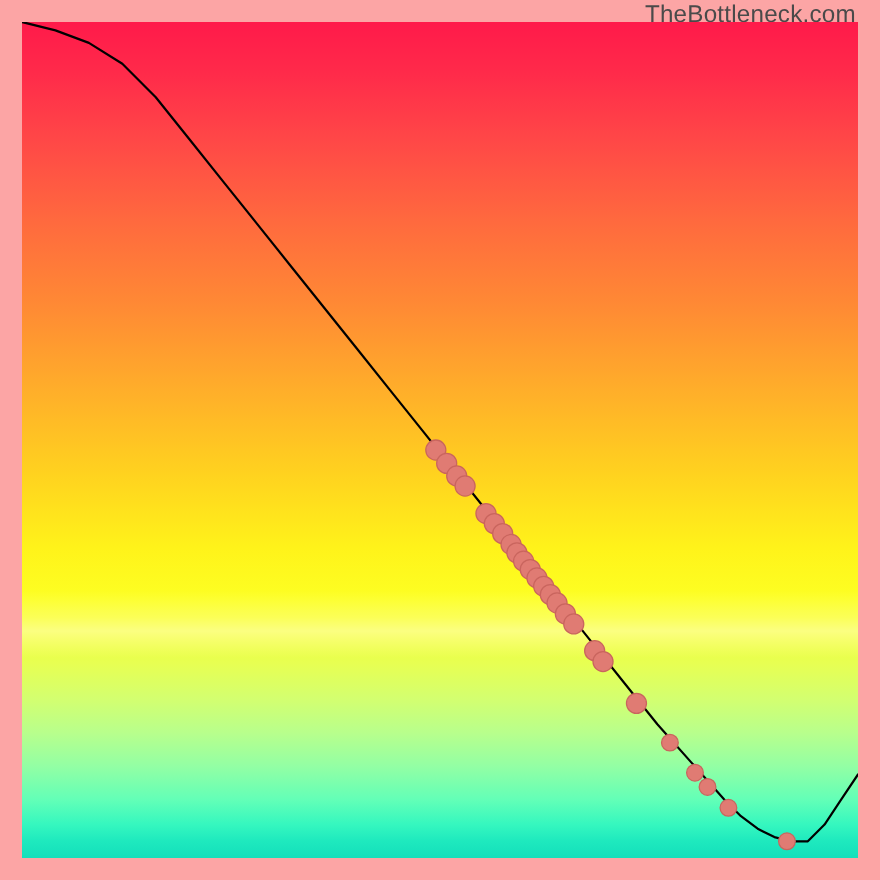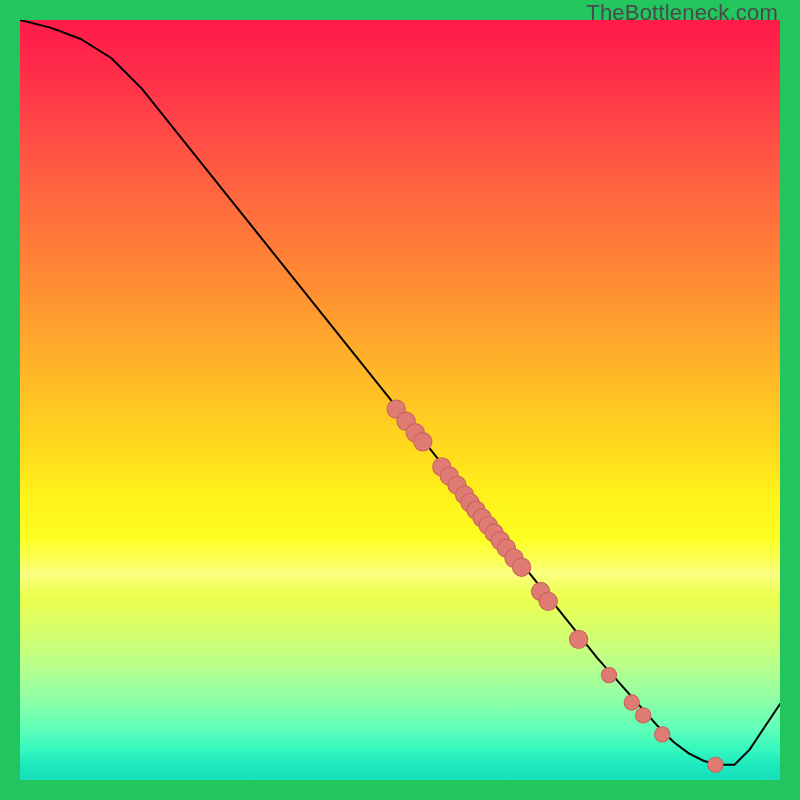--- a/index.html
+++ b/index.html
@@ -10,21 +10,21 @@
     overflow: hidden;
     background: #000;
     font-family: Arial, Helvetica, sans-serif;
   }
   .frame {
     position: absolute;
     left: 0;
     top: 0;
     width: 800px;
     height: 800px;
-    background: #22c55e;
+    background: #fca5a5;
   }
   .plot {
     position: absolute;
     left: 20px;
     top: 20px;
     width: 760px;
     height: 760px;
     overflow: hidden;
   }
   .gradient {

